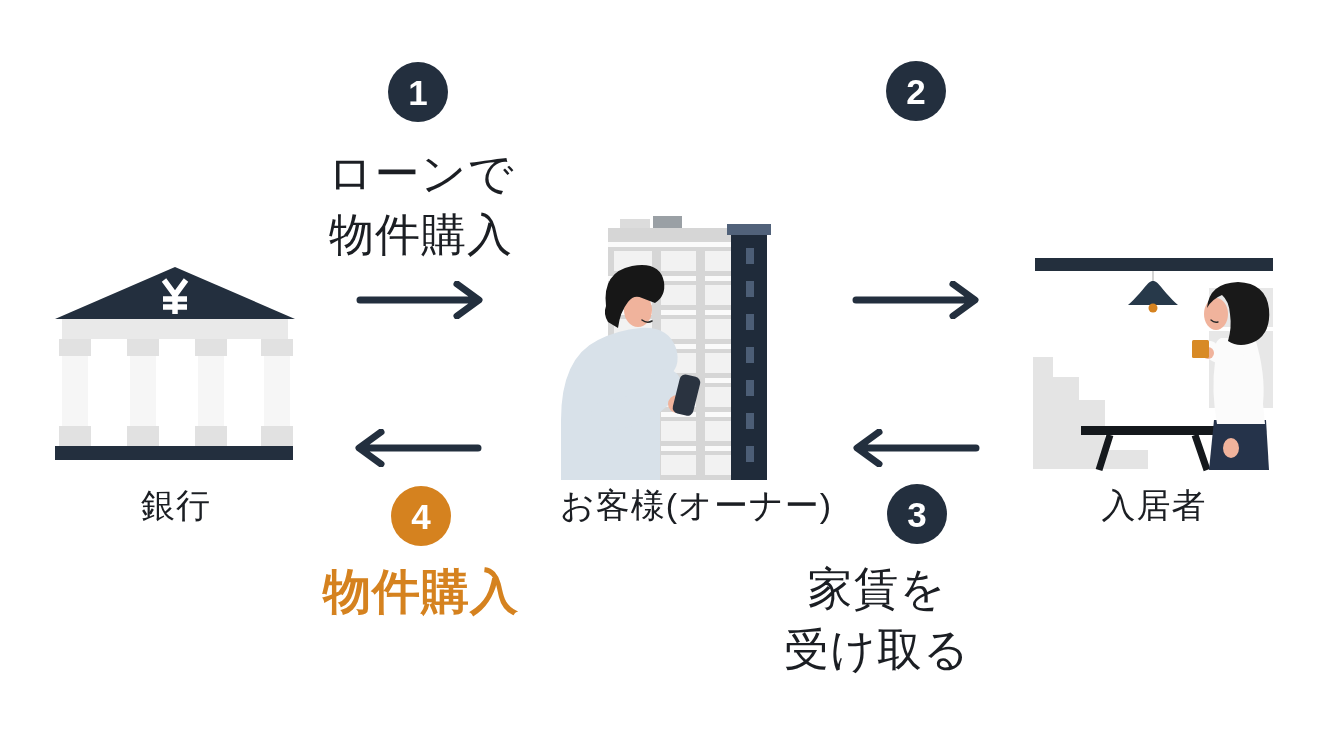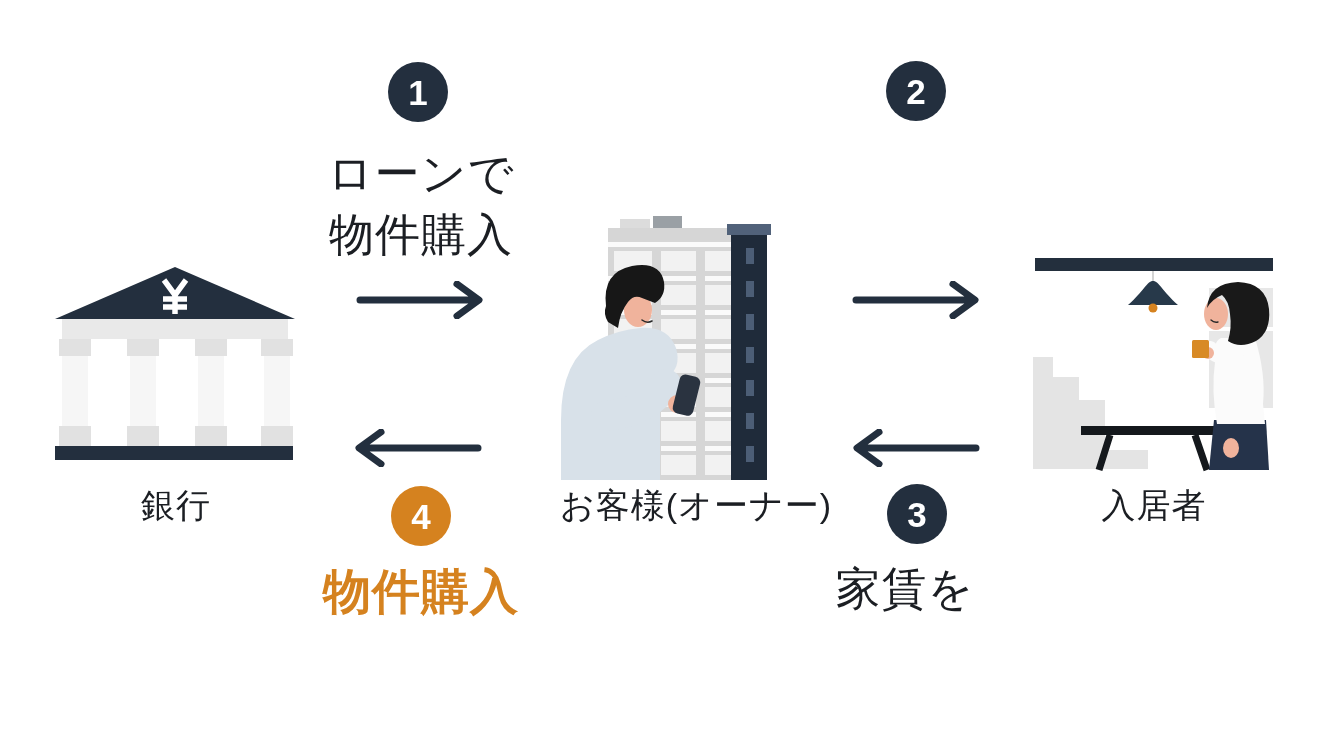--- a/index.html
+++ b/index.html
@@ -19,21 +19,21 @@
   .badge-2{left:886px;top:61px;}
   .badge-3{left:887px;top:484px;}
   .badge-4{left:391px;top:486px;}
   
   .step-text{
     position:absolute;width:250px;text-align:center;color:#1b1e23;
     font-size:45px;line-height:61px;font-weight:500;letter-spacing:1px;white-space:nowrap;
   }
   .step-text-1{left:296px;top:143px;}
   .step-text-2{left:791px;top:143px;}
-  .step-text-3{left:780px;top:558px;text-align:center;}
+  .step-text-3{left:752px;top:558px;text-align:center;}
   .step-text-4{
     left:261px;top:560px;width:320px;color:#d5821f;
     font-size:48px;line-height:64px;font-weight:700;
   }
   
   .entity-label{
     position:absolute;text-align:center;color:#1b1e23;
     font-size:34px;font-weight:500;letter-spacing:1px;white-space:nowrap;
   }
   .label-bank{left:56px;top:483px;width:240px;}
@@ -74,20 +74,21 @@
   </svg>
 
   <svg class="arrow arrow-3" viewBox="0 0 128 38">
     <path d="M124 19 H8 M27 3 L5 19 L27 35" fill="none" stroke="#232f3e" stroke-width="7" stroke-linecap="round" stroke-linejoin="round"></path>
   </svg>
   <div class="badge badge-3">
     <span>3</span>
   </div>
   <div class="step-text step-text-3">
     <div>家賃を</div>
+    <div>受け取る</div>
   </div>
 
   <svg class="arrow arrow-4" viewBox="0 0 128 38">
     <path d="M124 19 H8 M27 3 L5 19 L27 35" fill="none" stroke="#232f3e" stroke-width="7" stroke-linecap="round" stroke-linejoin="round"></path>
   </svg>
   <div class="badge orange badge-4">
     <span>4</span>
   </div>
   <div class="step-text step-text-4">
     <div>物件購入</div>

